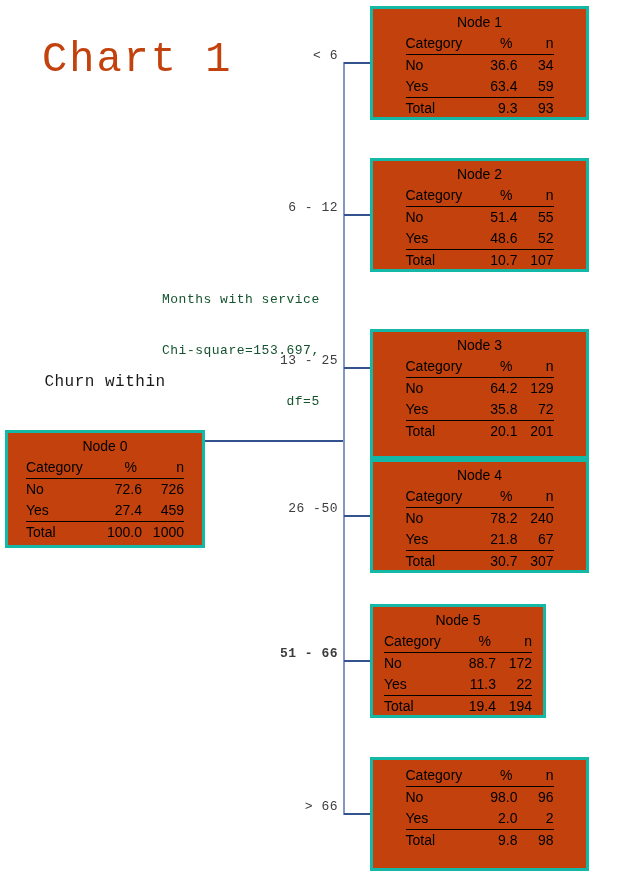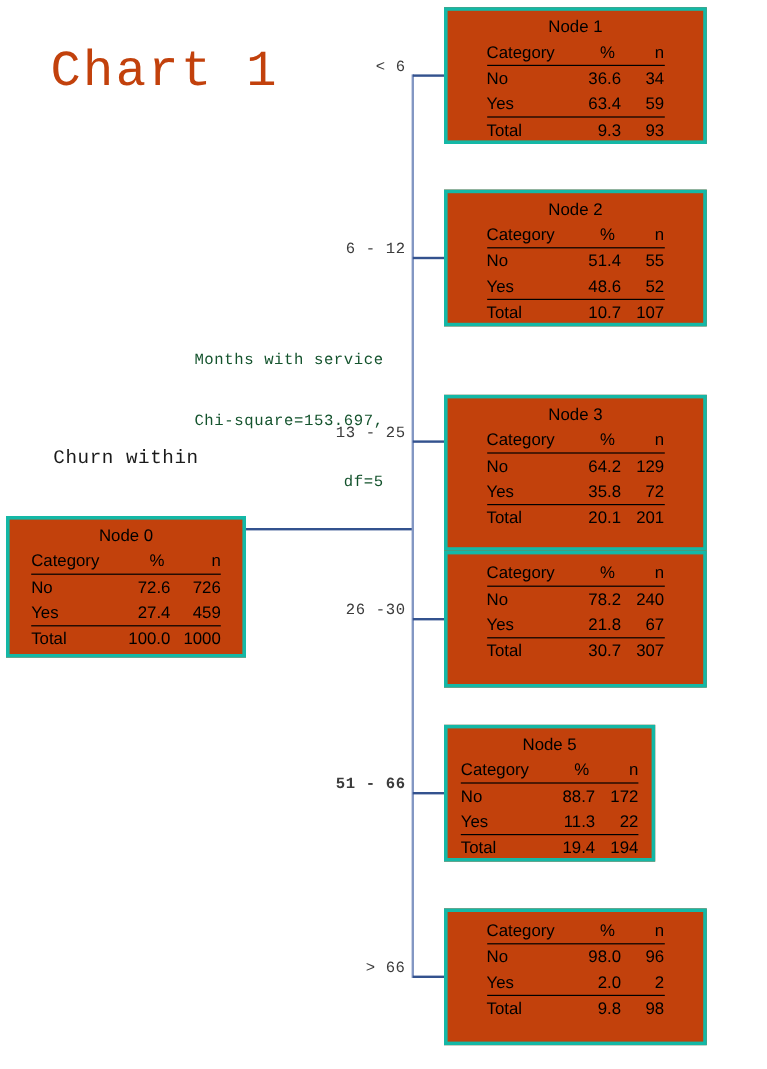--- a/index.html
+++ b/index.html
@@ -117,21 +117,21 @@
   <div class="tree-line hline" style="left:344px; top:62px;  width:26px;"></div>
   <div class="tree-line hline" style="left:344px; top:214px; width:26px;"></div>
   <div class="tree-line hline" style="left:344px; top:367px; width:26px;"></div>
   <div class="tree-line hline" style="left:344px; top:515px; width:26px;"></div>
   <div class="tree-line hline" style="left:344px; top:660px; width:26px;"></div>
   <div class="tree-line hline" style="left:344px; top:813px; width:26px;"></div>
 
   <div class="branch-label" style="top:48px;">&lt; 6</div>
   <div class="branch-label" style="top:200px;">6 - 12</div>
   <div class="branch-label" style="top:353px;">13 - 25</div>
-  <div class="branch-label" style="top:501px;">26 -30</div>
+  <div class="branch-label" style="top:501px;">26 -50</div>
   <div class="branch-label" style="top:646px;font-weight:bold;">51 - 66</div>
   <div class="branch-label" style="top:799px;">&gt; 66</div>
 
   <div class="node node-root">
     <div class="node-title">Node 0</div>
     <div class="ntable">
       <div class="trow thead rule">
         <span class="tcat">Category</span>
         <span class="tpct">%</span>
         <span class="tn">n</span>
@@ -226,20 +226,21 @@
       </div>
       <div class="trow">
         <span class="tcat">Total</span>
         <span class="tpct">20.1</span>
         <span class="tn">201</span>
       </div>
     </div>
   </div>
 
   <div class="node node-c4">
+    <div class="node-title">Node 4</div>
     <div class="ntable">
       <div class="trow thead rule">
         <span class="tcat">Category</span>
         <span class="tpct">%</span>
         <span class="tn">n</span>
       </div>
       <div class="trow">
         <span class="tcat">No</span>
         <span class="tpct">78.2</span>
         <span class="tn">240</span>

